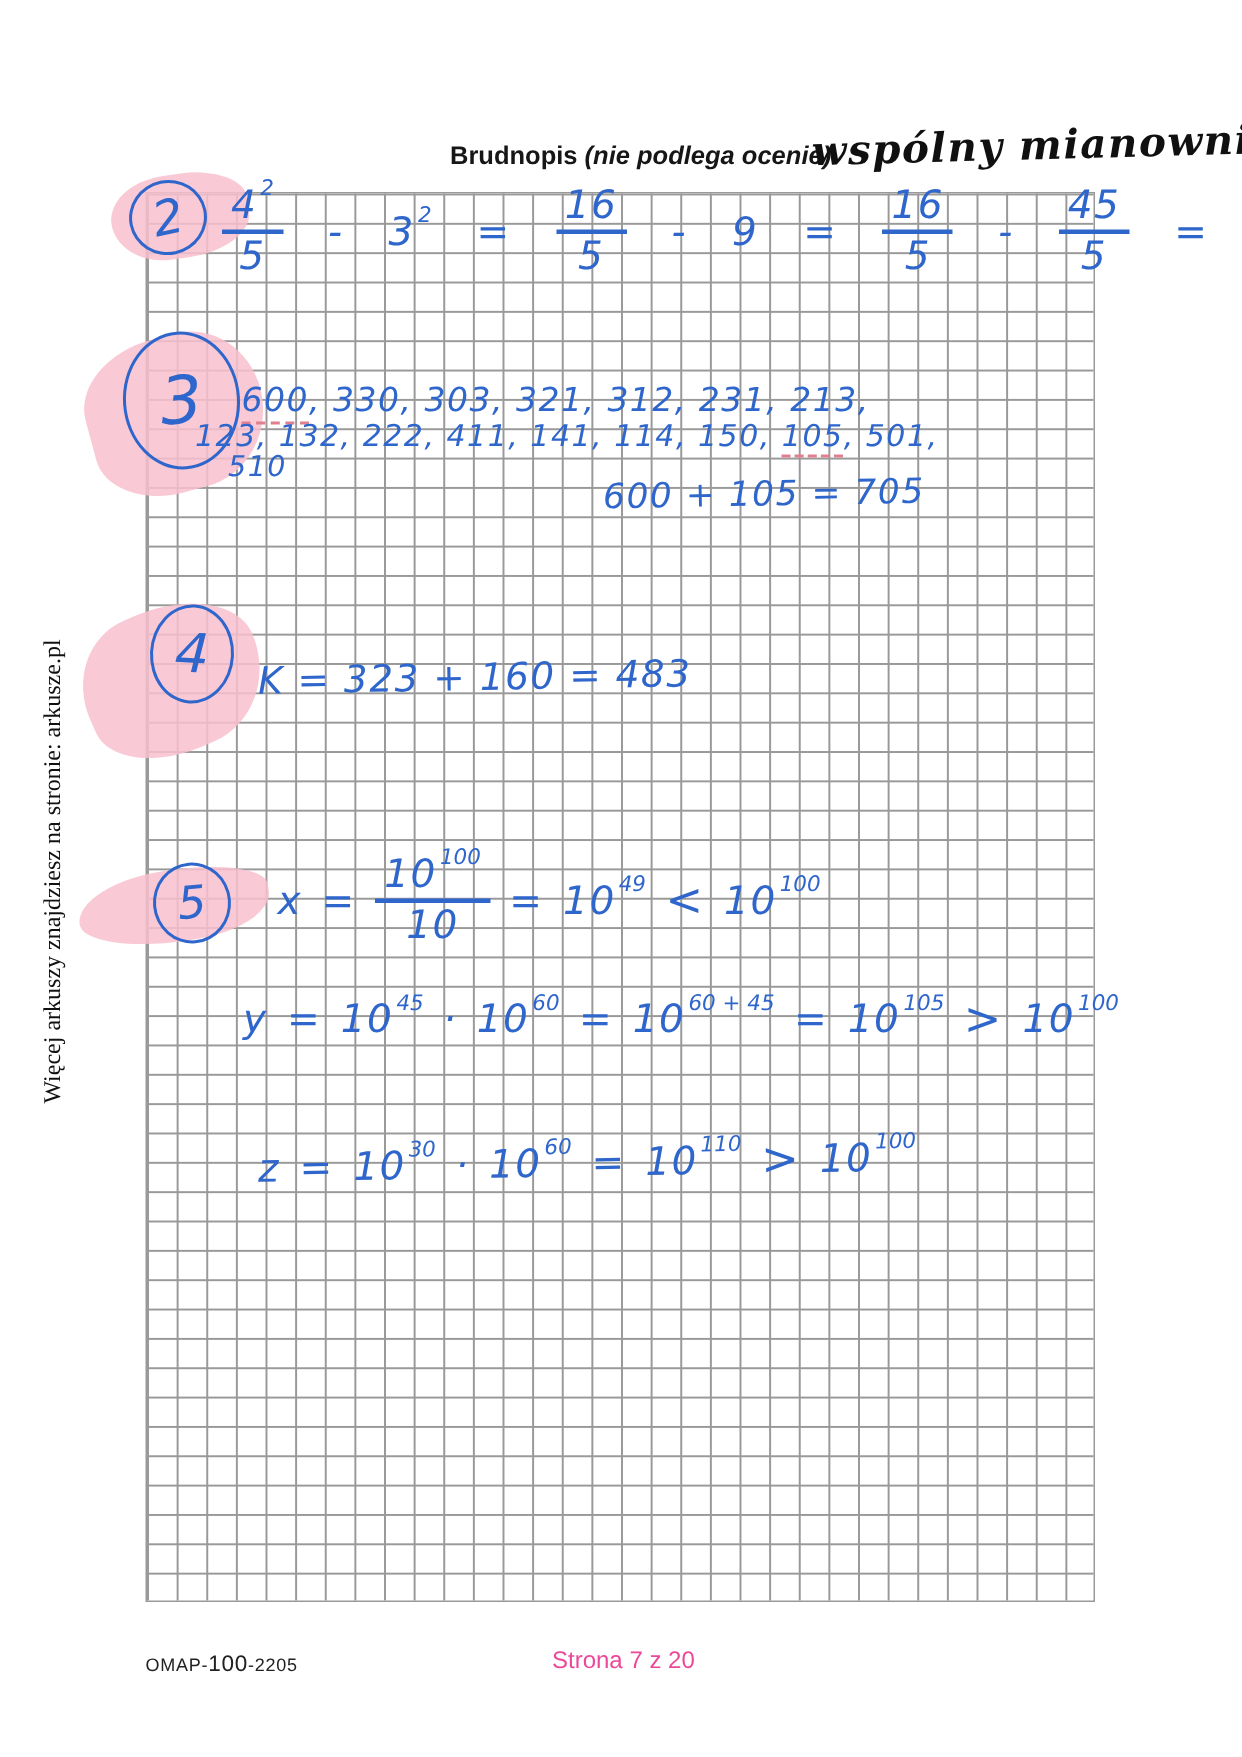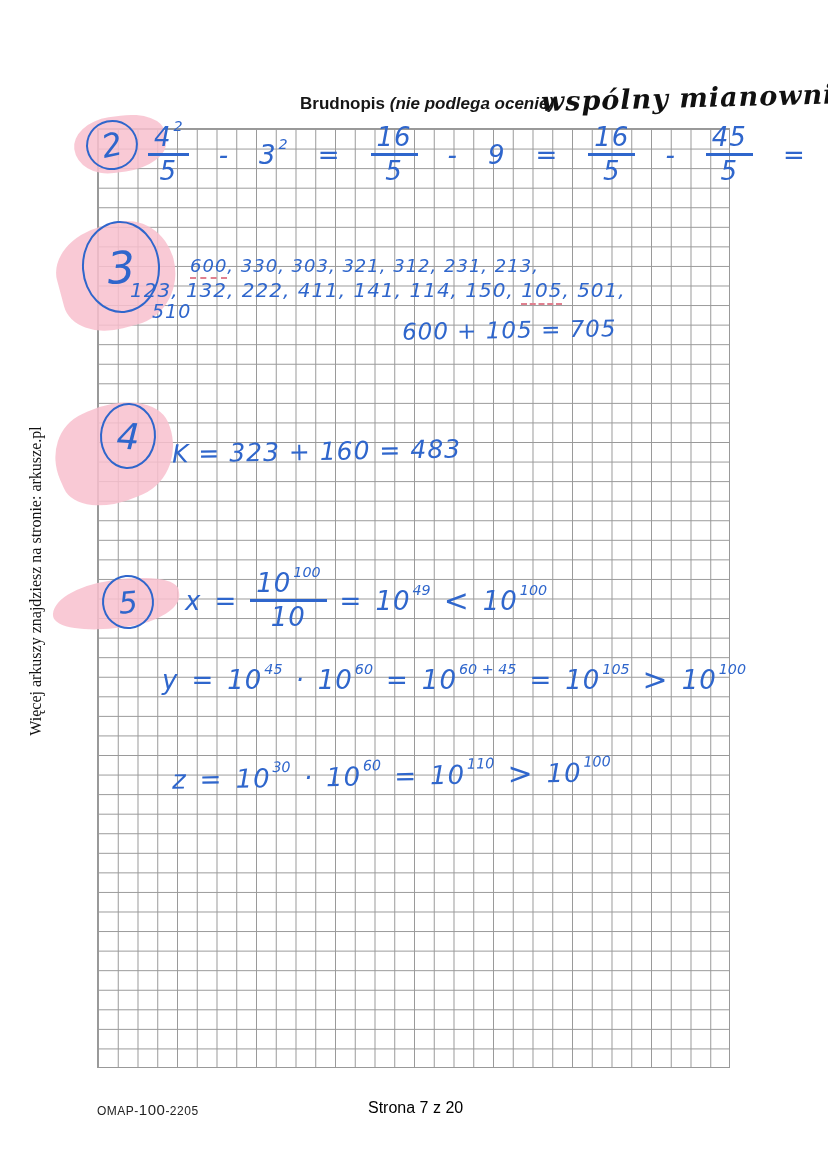--- a/index.html
+++ b/index.html
@@ -45,35 +45,35 @@
 
   
   .qcircle{position:absolute;border:2.5px solid var(--ink-blue);border-radius:50%;display:flex;align-items:center;justify-content:center;color:var(--ink-blue);font-family:"DejaVu Sans",sans-serif;font-style:italic;background:transparent;}
   .qc2{left:86px;top:120px;width:52px;height:50px;font-size:32px;transform:rotate(-12deg);}
   .qc3{left:82px;top:221px;width:78px;height:92px;font-size:44px;transform:rotate(-4deg);}
   .qc4{left:100px;top:403px;width:56px;height:66px;font-size:36px;transform:rotate(3deg);}
   .qc5{left:102px;top:575px;width:52px;height:54px;font-size:30px;transform:rotate(-5deg);}
 
   
   .q2row{left:148px;top:124px;font-size:26px;gap:30px;}
-  .q3r1{position:absolute;left:146px;top:255px;font-size:18px;padding-left:44px;}
+  .q3r1{position:absolute;left:161px;top:255px;font-size:22px;}
   .q3r2{position:absolute;left:130px;top:278px;font-size:20px;}
   .q3r3{position:absolute;left:152px;top:300px;font-size:19px;}
   .q3sum{position:absolute;left:402px;top:317px;font-size:23px;transform:rotate(-1deg);}
   .redmark{border-bottom:2px dashed var(--underline-red);padding-bottom:1px;}
   .q4l1{position:absolute;left:172px;top:437px;font-size:25px;transform:rotate(-1deg);}
   .q4l2{position:absolute;left:212px;top:481px;font-size:24px;}
   .q5l1{left:185px;top:570px;font-size:26px;}
   .q5l2{left:162px;top:662px;font-size:26px;}
   .q5l3{left:172px;top:758px;font-size:26px;transform:rotate(-1deg);}
 
   
   .footer-code{position:absolute;left:97px;top:1101px;color:#222;font-size:12px;letter-spacing:.5px;}
   .footer-code .big{font-size:15px;}
-  .footer-page{position:absolute;left:368px;top:1099px;color:#000000;font-size:16px;}
+  .footer-page{position:absolute;left:368px;top:1099px;color:#ec4899;font-size:16px;}
 </style>
 </head>
 <body>
 
 <div class="page">
 
   <div class="header-printed">
     <span>Brudnopis</span>
     <span class="it">(nie podlega ocenie)</span>
   </div>

